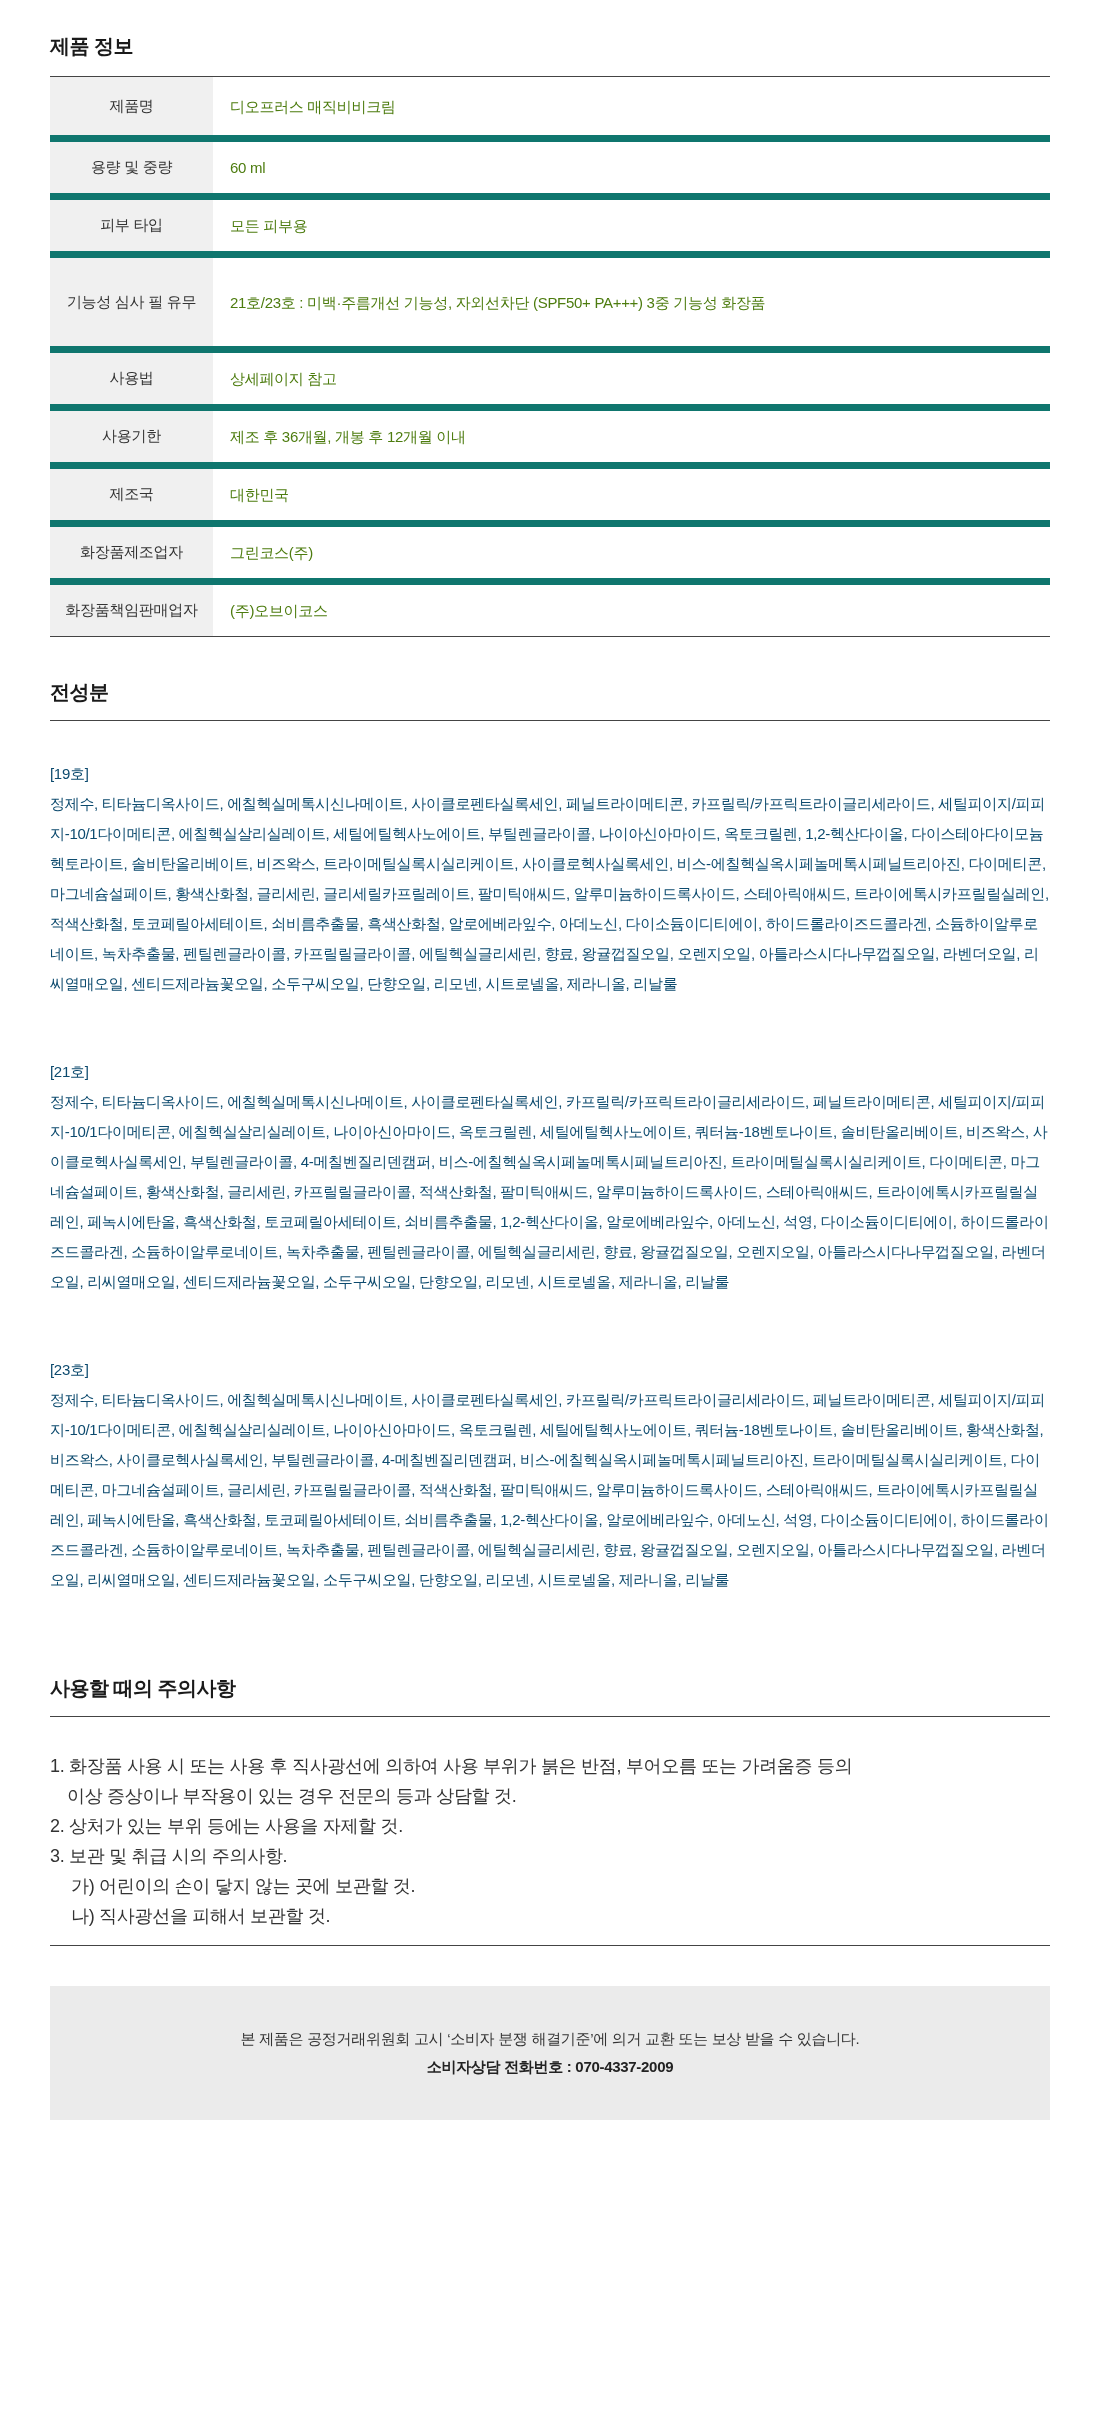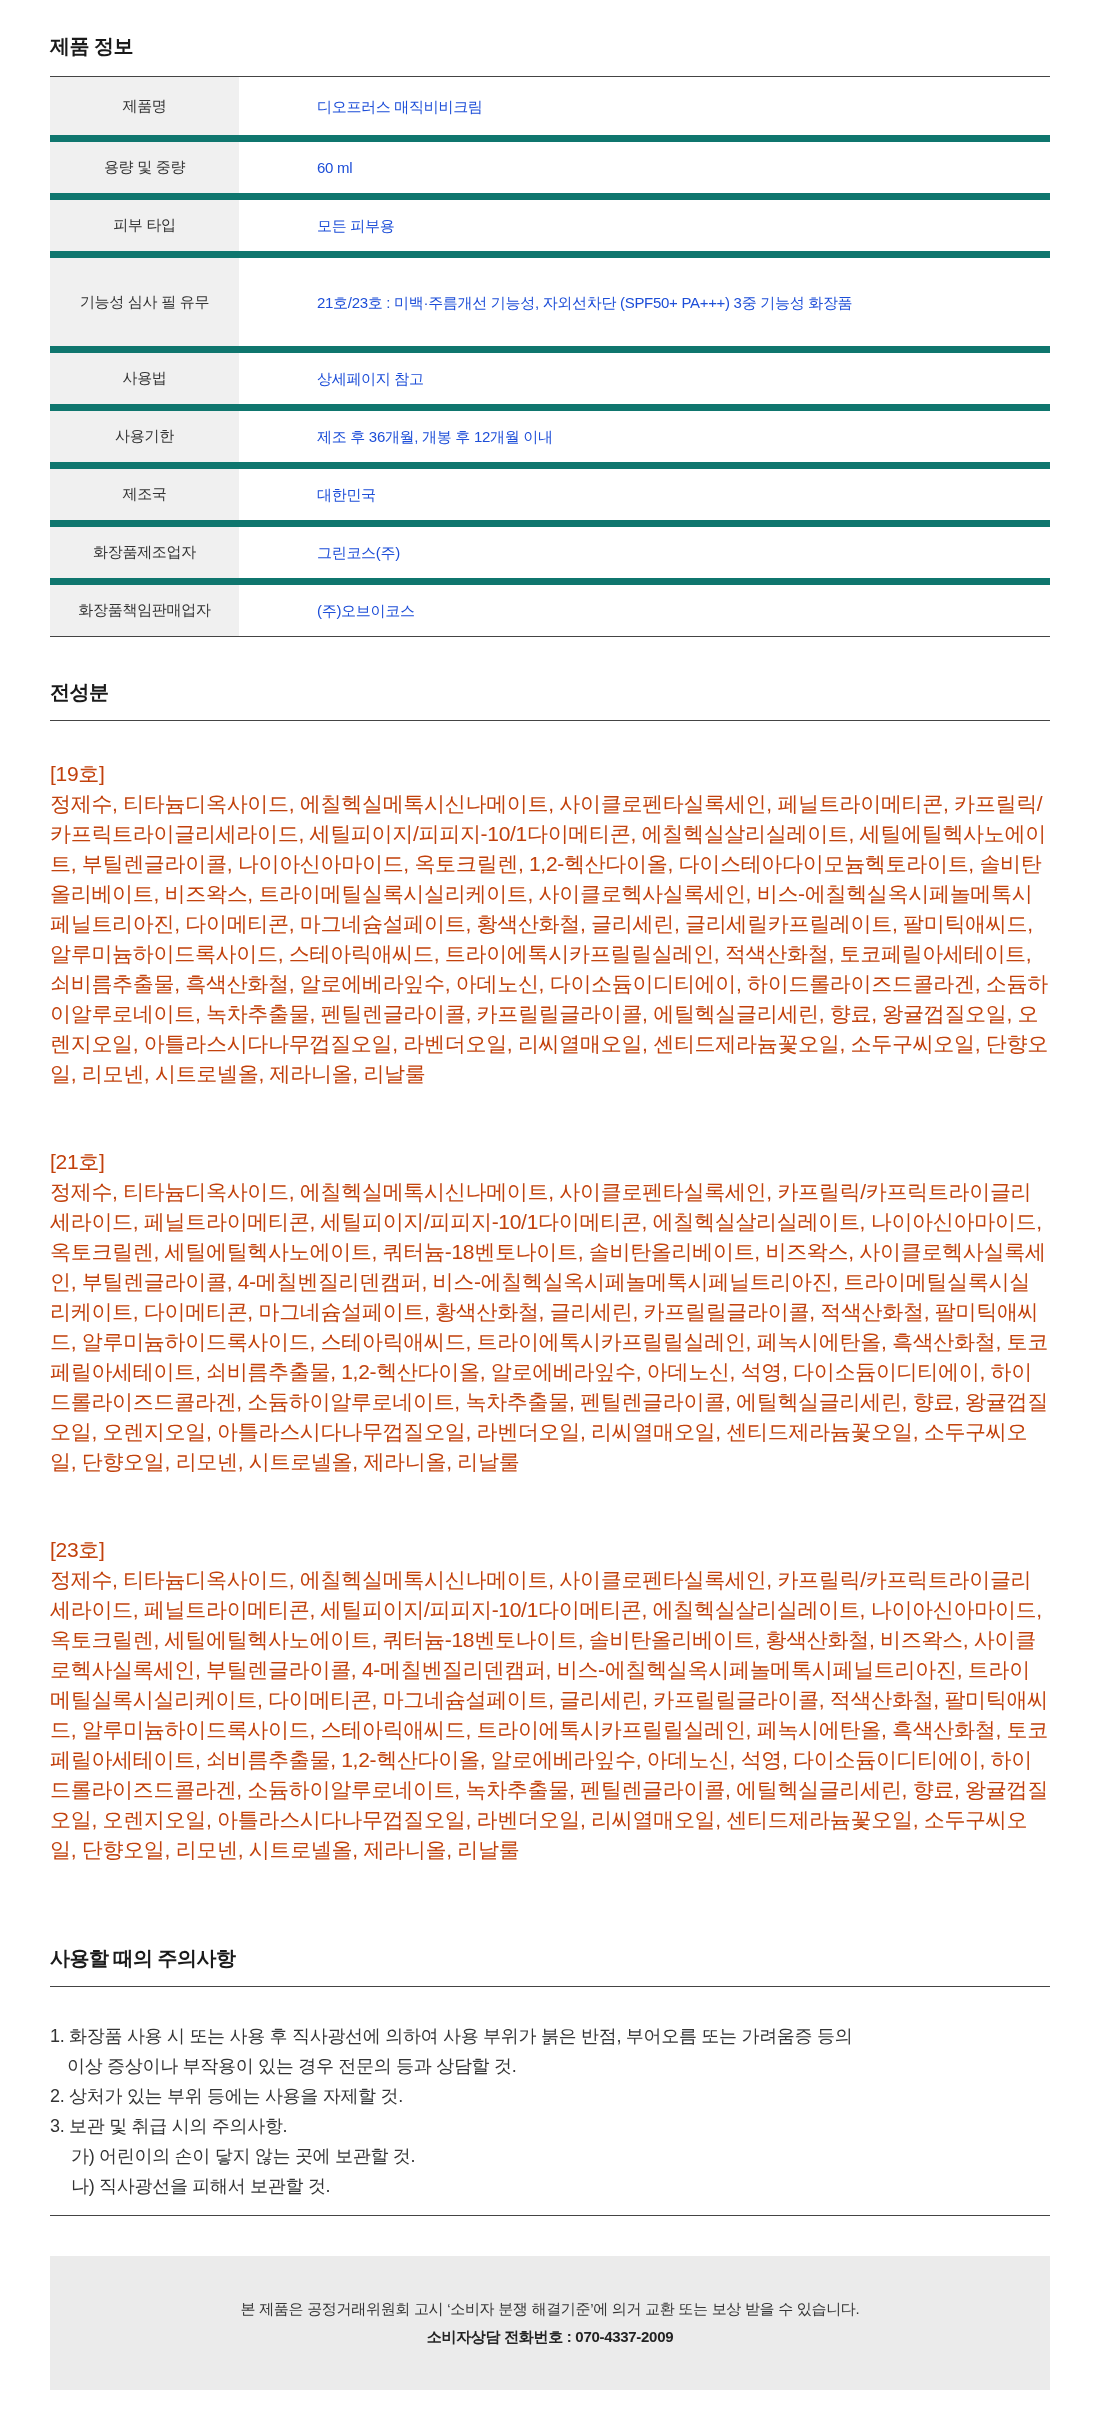--- a/index.html
+++ b/index.html
@@ -29,49 +29,48 @@
   
   .info-table {
     margin-top: 16px;
     border-top: 1px solid #444444;
     border-bottom: 1px solid #444444;
   }
   .info-row { display: flex; align-items: stretch; border-top: 7px solid #0f766e; min-height: 58px; }
   .info-row.first { border-top: none; }
   .info-row.tall { min-height: 95px; }
   .info-label {
-    width: 189px;
+    width: 163px;
     flex-shrink: 0;
     background: #f0f0f0;
     display: flex;
     align-items: center;
     justify-content: center;
     text-align: center;
     font-size: 15px;
     color: #333333;
     letter-spacing: -0.3px;
     padding: 8px 6px;
   }
   .info-value {
     flex: 1;
     display: flex;
     flex-direction: column;
     justify-content: center;
-    padding: 10px 20px 10px 38px;
+    padding: 10px 20px 10px 17px;
     font-size: 15px;
     line-height: 29px;
-    color: #1d4ed8;
+    color: #4d7c0f;
     letter-spacing: -0.3px;
-    margin-left: 40px;
   }
 
   
   .ingredients-section { margin-top: 42px; }
   .ingredients-section .rule { margin-top: 14px; }
-  .ing-group { margin-top: 58px; font-size: 21px; line-height: 30px; letter-spacing: -0.3px; color: #c2410c; }
+  .ing-group { margin-top: 58px; font-size: 15px; line-height: 30px; letter-spacing: -0.3px; color: #0c4a6e; }
   .ing-group.first { margin-top: 38px; }
   .ing-name { display: block; }
   .ing-text { display: block; }
 
   
   .caution-section { margin-top: 80px; }
   .caution-section .rule { margin-top: 14px; }
   .caution-list { margin-top: 34px; font-size: 18px; line-height: 30px; letter-spacing: -0.3px; color: #333333; }
   .caution-line { display: block; }
   .caution-line.indent-1 { padding-left: 17px; }

